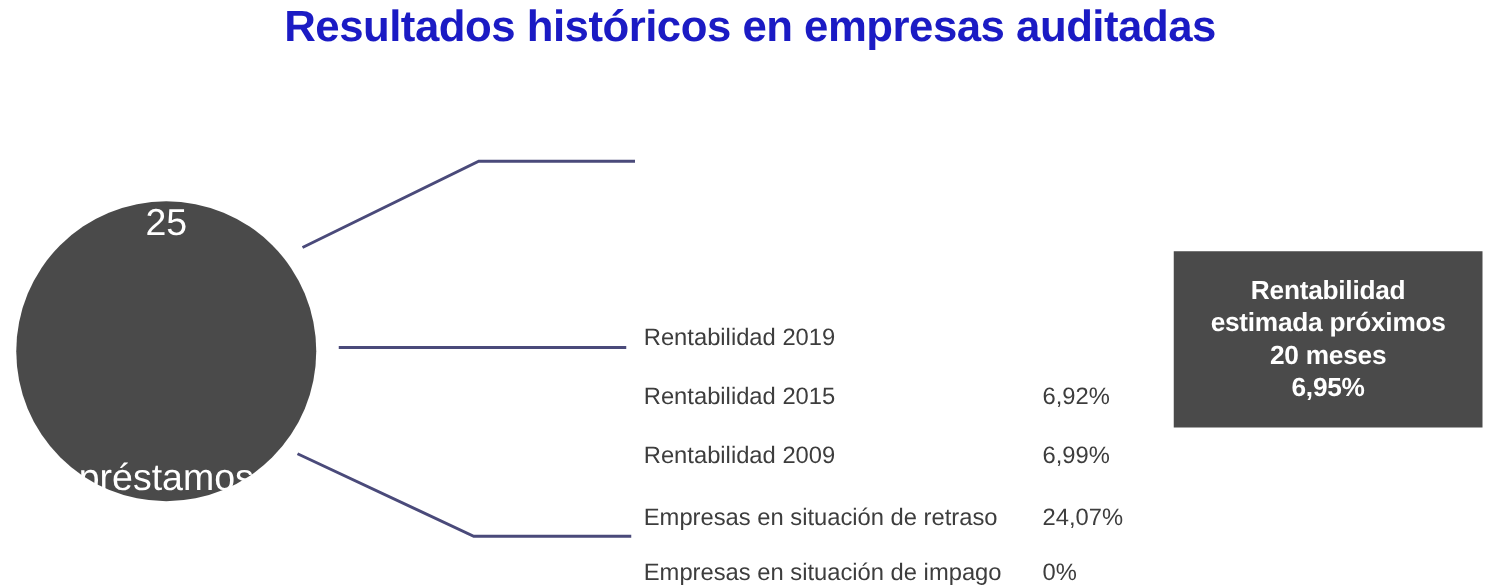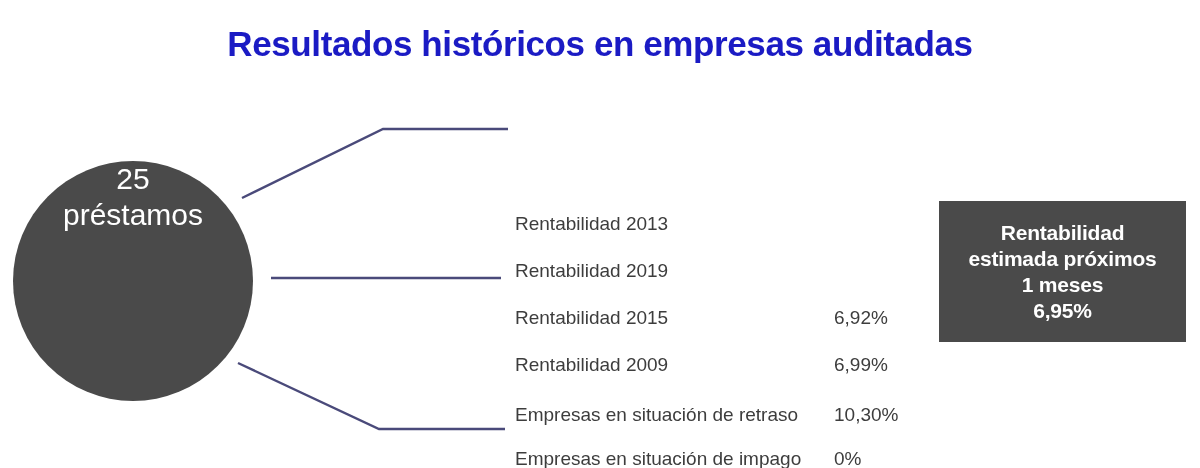--- a/index.html
+++ b/index.html
@@ -13,21 +13,21 @@
     position: relative;
     overflow: hidden;
     font-family: "Liberation Sans", sans-serif;
     -webkit-font-smoothing: antialiased;
   }
 
   
   #slide-title {
     position: absolute;
     left: 0;
-    top: 22px;
+    top: 0;
     width: 1200px;
     text-align: center;
     color: #1b1bc4;
     font-size: 35px;
     font-weight: bold;
     letter-spacing: -0.4px;
     line-height: 44px;
     white-space: nowrap;
   }
 
@@ -36,21 +36,21 @@
     position: absolute;
     left: 13px;
     top: 161px;
     width: 240px;
     height: 240px;
     border-radius: 50%;
     background: #4a4a4a;
     display: flex;
     flex-direction: column;
     align-items: center;
-    justify-content: flex-start;
+    justify-content: space-between;
     color: #ffffff;
   }
   #hub-circle .hub-count {
     font-size: 30px;
     line-height: 36px;
     font-weight: normal;
   }
   #hub-circle .hub-unit {
     font-size: 30px;
     line-height: 36px;
@@ -133,44 +133,43 @@
 <div id="hub-circle">
   <span class="hub-count">25</span>
   <span class="hub-unit">préstamos</span>
 </div>
 
 <div class="detail-group" id="group-capital">
 </div>
 
 <div class="detail-group" id="group-rentabilidad">
   <div class="detail-row">
-    <span class="row-label">Rentabilidad 2013</span>
   </div>
   <div class="detail-row">
     <span class="row-label">Rentabilidad 2019</span>
   </div>
   <div class="detail-row">
     <span class="row-label">Rentabilidad 2015</span>
     <span class="row-value">6,92%</span>
   </div>
   <div class="detail-row">
     <span class="row-label">Rentabilidad 2009</span>
     <span class="row-value">6,99%</span>
   </div>
 </div>
 
 <div class="detail-group tight" id="group-situacion">
   <div class="detail-row">
     <span class="row-label">Empresas en situación de retraso</span>
-    <span class="row-value">10,30%</span>
+    <span class="row-value">24,07%</span>
   </div>
   <div class="detail-row">
     <span class="row-label">Empresas en situación de impago</span>
     <span class="row-value">0%</span>
   </div>
 </div>
 
 <div id="highlight-box">
   <span class="hb-line">Rentabilidad</span>
   <span class="hb-line">estimada próximos</span>
-  <span class="hb-line">1 meses</span>
+  <span class="hb-line">20 meses</span>
   <span class="hb-line">6,95%</span>
 </div>
 
 </body></html>

